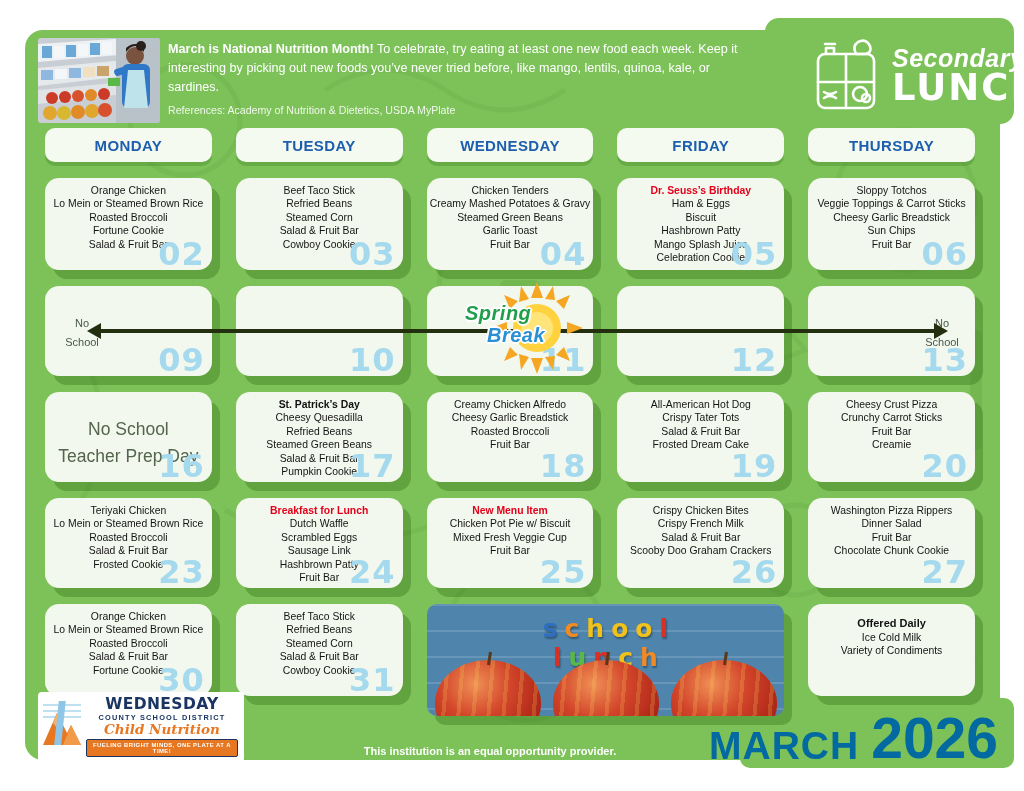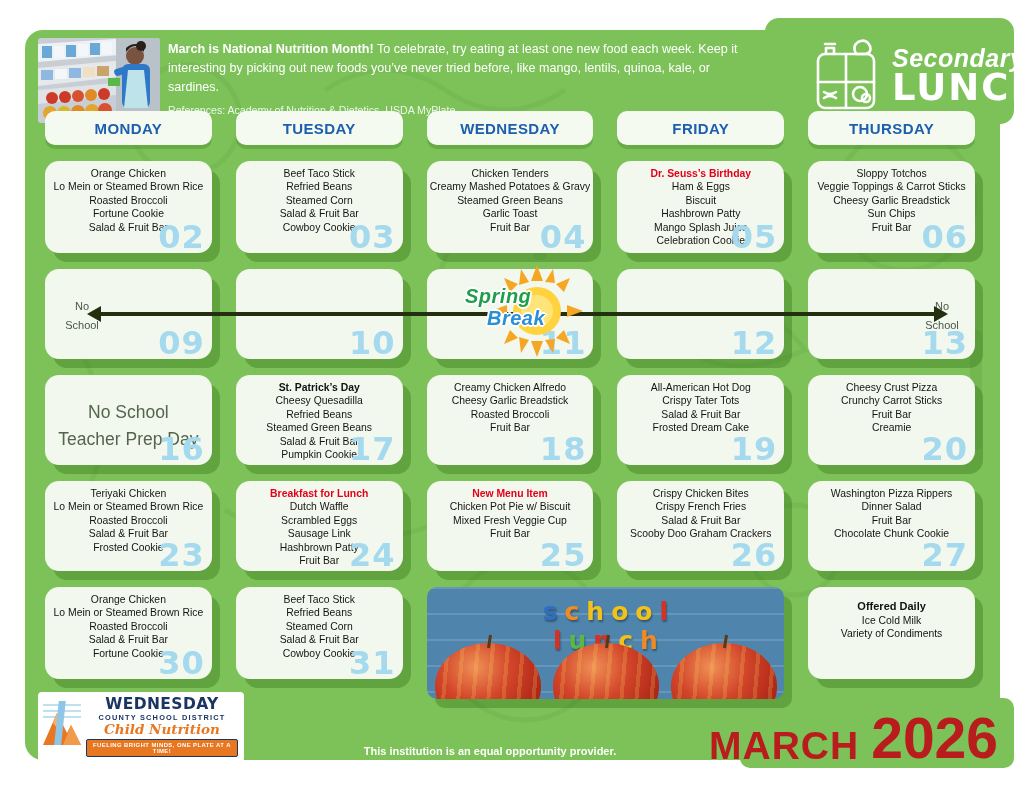--- a/index.html
+++ b/index.html
@@ -33,21 +33,21 @@
   .intro b{font-weight:700;}
   .intro .refs{margin-top:6px;font-size:10.6px;color:rgba(255,255,255,.88);}
   .brand{
     position:absolute;left:812px;top:30px;width:240px;height:92px;display:flex;align-items:center;color:#fff;
   }
   .brand .txt{margin-left:6px;line-height:.95;}
   .brand .l1{font-size:25px;font-weight:800;font-style:italic;letter-spacing:.5px;}
   .brand .l2{font-size:37px;font-weight:900;letter-spacing:2px;font-family:"DejaVu Sans",sans-serif;}
   
   .calendar{
-    position:absolute;left:45px;top:111px;width:930px;
+    position:absolute;left:45px;top:128px;width:930px;
     display:grid;grid-template-columns:repeat(5,1fr);
     grid-template-rows:34px 92px 90px 90px 90px 92px;
     column-gap:24px;row-gap:16px;
   }
   .day-header{
     background:#f5faf1;border-radius:10px;display:flex;align-items:center;justify-content:center;
     color:#1d5fae;font-weight:800;font-size:15px;letter-spacing:.4px;
     box-shadow:0 4px 0 rgba(56,118,28,.30);
   }
   .card{
@@ -107,21 +107,21 @@
   .d2{color:#1b3563;font-weight:700;font-size:7.4px;letter-spacing:1.2px;line-height:1.25;}
   .d3{color:#e87722;font-weight:700;font-style:italic;font-size:13.5px;line-height:1.15;font-family:"DejaVu Serif",serif;}
   .d4{background:#e87722;color:#fff;font-weight:700;font-size:5.9px;letter-spacing:.45px;
       border:1px solid #1b3563;border-radius:2px;padding:1.5px 2px;margin-top:2px;line-height:1.1;}
   .equal-opp{
     position:absolute;left:300px;top:745px;width:380px;text-align:center;
     color:#fff;font-weight:700;font-size:11px;
   }
   .month-year{
     position:absolute;left:720px;top:700px;width:290px;height:62px;
-    display:flex;justify-content:flex-end;align-items:flex-end;gap:12px;color:#b91c1c;padding-right:12px;box-sizing:border-box;
+    display:flex;justify-content:flex-end;align-items:flex-end;gap:12px;color:#0369a1;padding-right:12px;box-sizing:border-box;
   }
   .month-year .m{font-size:39px;font-weight:900;letter-spacing:1px;line-height:.85;font-family:"Liberation Sans",sans-serif;}
   .month-year .y{font-size:57px;font-weight:800;line-height:.82;font-family:Liberation Sans, sans-serif;}
 </style>
 </head>
 <body>
 
 <div class="tab-tr"></div>
 <div class="tab-br"></div>
 <div class="panel"></div>
@@ -366,21 +366,21 @@
     <div>
         <div class="menu-line">Chicken Pot Pie w/ Biscuit</div>
         <div class="menu-line">Mixed Fresh Veggie Cup</div>
         <div class="menu-line">Fruit Bar</div>
       </div>
     <div class="date">25</div>
   </div>
   <div class="card">
     <div>
         <div class="menu-line">Crispy Chicken Bites</div>
-        <div class="menu-line">Crispy French Fries</div>
+        <div class="menu-line">Crispy French Milk</div>
         <div class="menu-line">Salad &amp; Fruit Bar</div>
         <div class="menu-line">Scooby Doo Graham Crackers</div>
       </div>
     <div class="date">26</div>
   </div>
   <div class="card">
     <div>
         <div class="menu-line">Washington Pizza Rippers</div>
         <div class="menu-line">Dinner Salad</div>
         <div class="menu-line">Fruit Bar</div>

